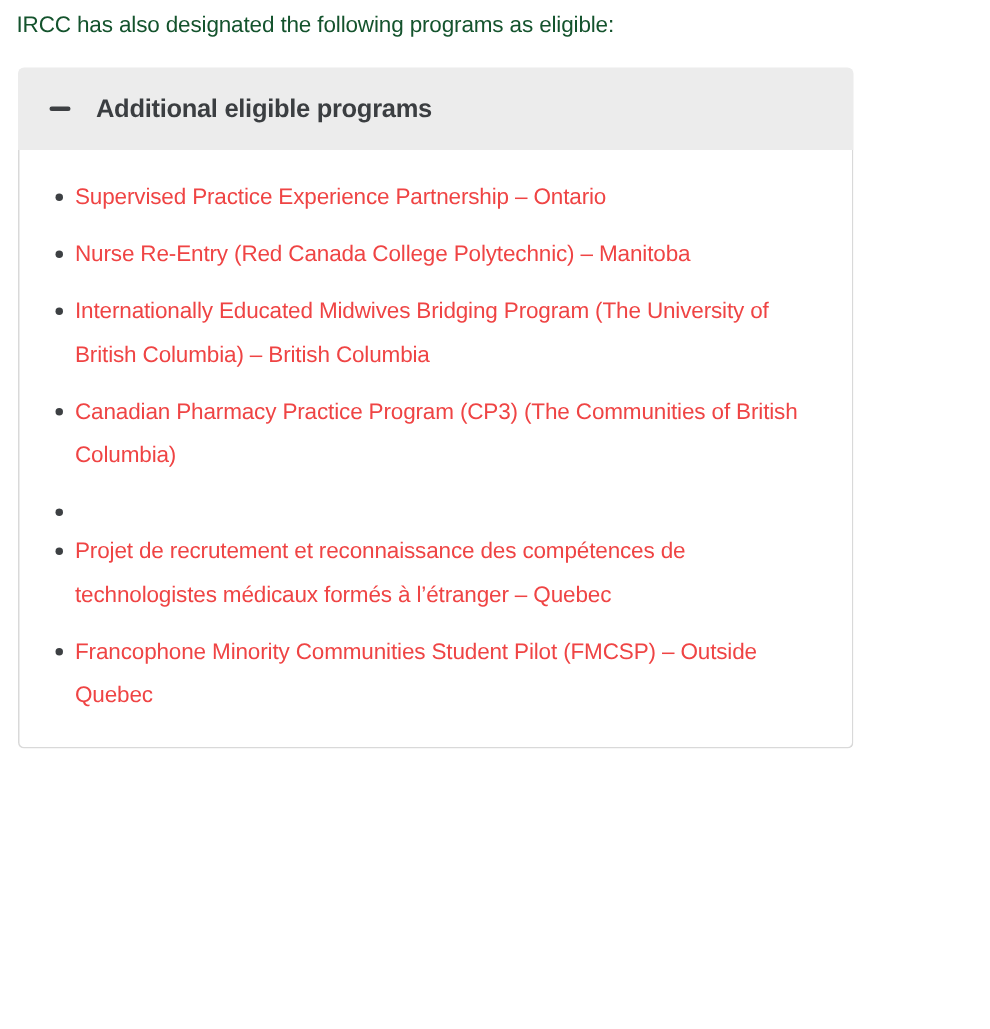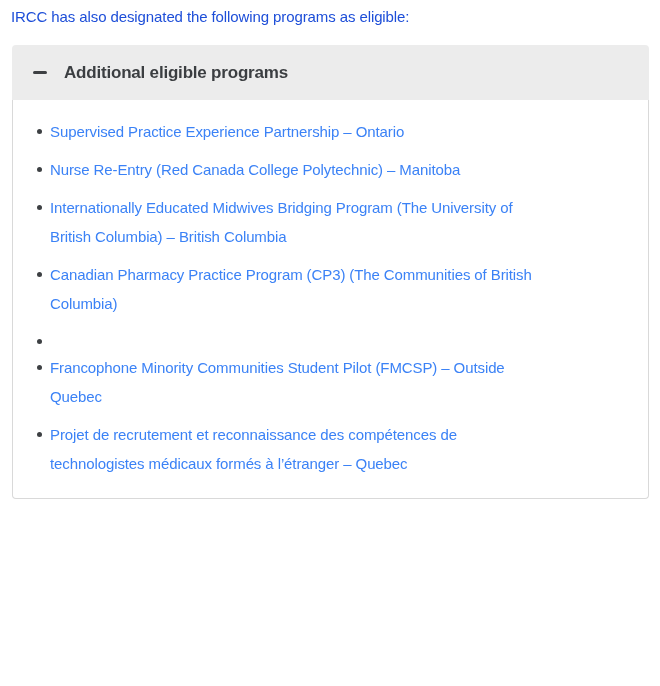--- a/index.html
+++ b/index.html
@@ -16,28 +16,28 @@
     height: 686px;
     background: #ffffff;
   }
   .intro {
     position: absolute;
     left: 11px;
     top: 7px;
     width: 630px;
     font-size: 15px;
     line-height: 20px;
-    color: #1d4ed8;
+    color: #14532d;
     letter-spacing: -0.1px;
   }
   .accordion {
     position: absolute;
     left: 12px;
     top: 45px;
-    width: 637px;
+    width: 557px;
   }
   .accordion-header {
     display: flex;
     align-items: center;
     height: 55px;
     background: #ececec;
     border-radius: 4px 4px 0 0;
     padding-left: 21px;
     cursor: pointer;
   }
@@ -77,21 +77,21 @@
     width: 5px;
     height: 5px;
     border-radius: 50%;
     background: #3d4043;
     margin: 12px 0 0 24px;
   }
   .item-text {
     margin-left: 8px;
     font-size: 15px;
     line-height: 29px;
-    color: #3b82f6;
+    color: #ef4444;
     letter-spacing: -0.1px;
     white-space: pre-line;
   }
 </style>
 </head>
 <body>
 
 <div class="page">
 
   <p class="intro">IRCC has also designated the following programs as eligible:</p>
@@ -121,25 +121,25 @@
         <li class="program-item">
           <span class="bullet-icon"></span>
           <span class="item-text">Canadian Pharmacy Practice Program (CP3) (The Communities of British
 Columbia)</span>
         </li>
         <li class="program-item">
           <span class="bullet-icon"></span>
         </li>
         <li class="program-item">
           <span class="bullet-icon"></span>
-          <span class="item-text">Francophone Minority Communities Student Pilot (FMCSP) – Outside
-Quebec</span>
+          <span class="item-text">Projet de recrutement et reconnaissance des compétences de
+technologistes médicaux formés à l’étranger – Quebec</span>
         </li>
         <li class="program-item">
           <span class="bullet-icon"></span>
-          <span class="item-text">Projet de recrutement et reconnaissance des compétences de
-technologistes médicaux formés à l’étranger – Quebec</span>
+          <span class="item-text">Francophone Minority Communities Student Pilot (FMCSP) – Outside
+Quebec</span>
         </li>
       </ul>
     </div>
 
   </div>
 </div>
 
 </body></html>

